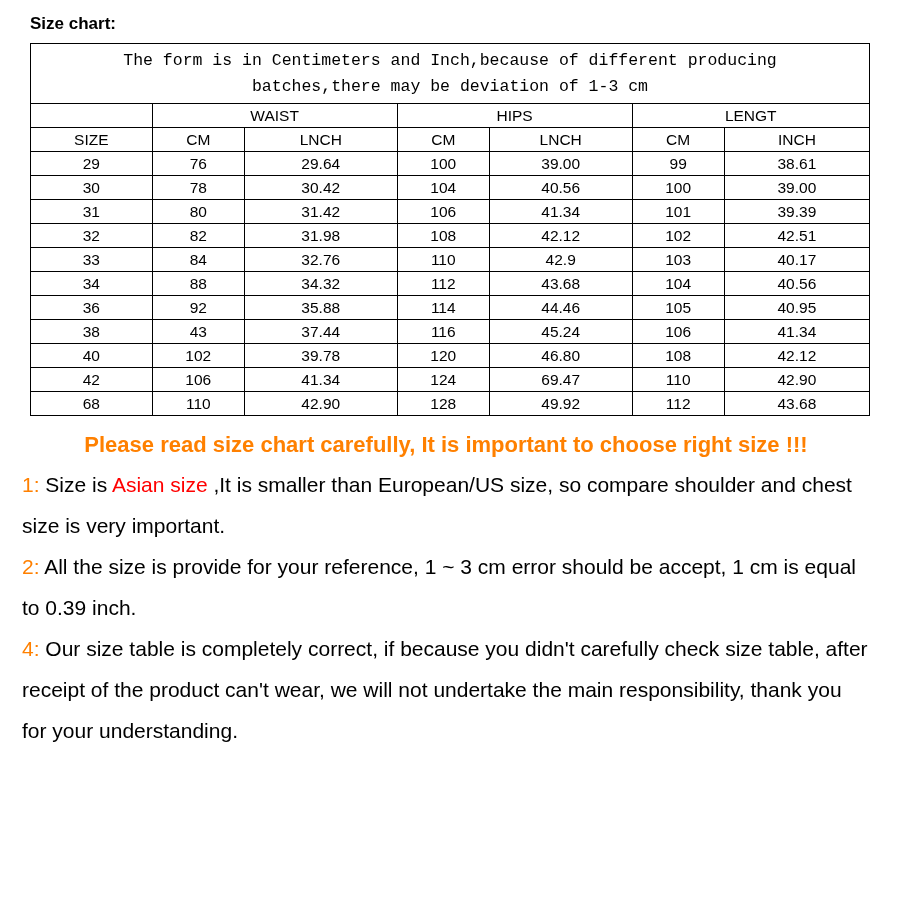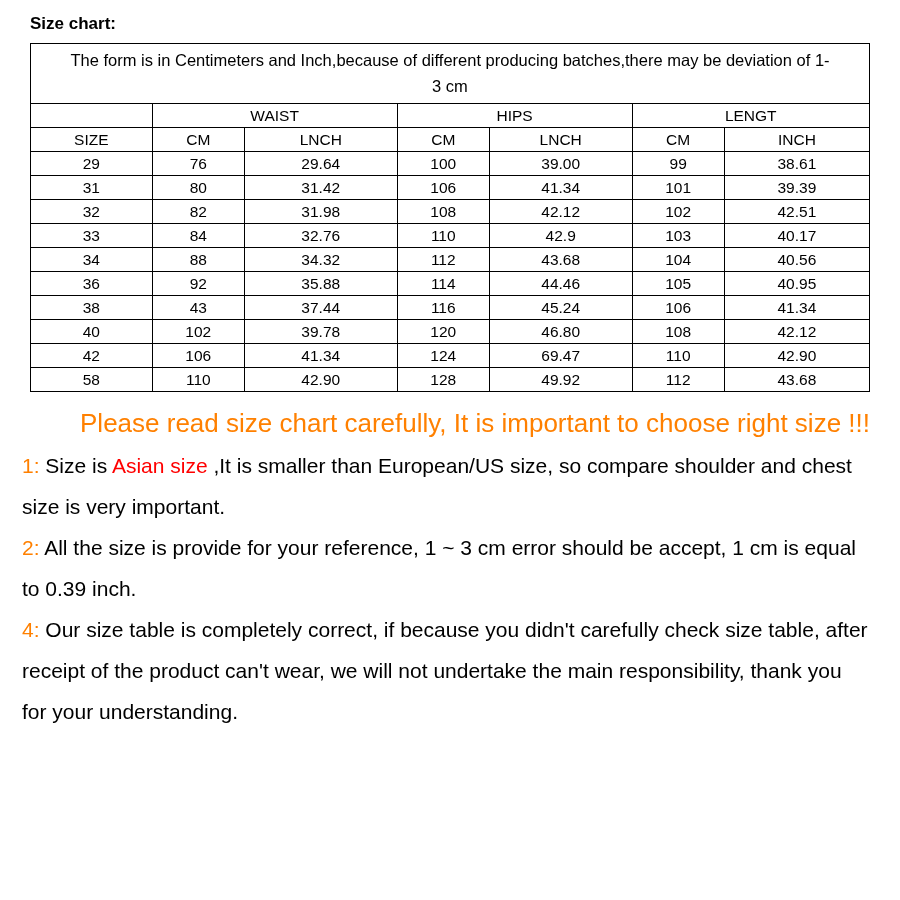--- a/index.html
+++ b/index.html
@@ -37,26 +37,27 @@
     height: 24px;
     overflow: hidden;
     white-space: nowrap;
   }
   table.size-table td.note-cell {
     font-size: 16.5px;
     height: auto;
     padding: 4px 36px;
     white-space: normal;
     line-height: 1.55;
+    font-family: Liberation Mono, monospace;
   }
   .warning {
     margin: 16px 0 6px 0;
-    text-align: right;
-    font-size: 26px;
-    font-weight: normal;
+    text-align: center;
+    font-size: 22px;
+    font-weight: bold;
     color: var(--accent-orange, #ff8000);
     white-space: nowrap;
   }
   .notes {
     margin-top: 6px;
     font-size: 21px;
     line-height: 41px;
   }
   .notes p {
     margin: 0;
@@ -109,20 +110,29 @@
         <tr>
           <td>29</td>
           <td>76</td>
           <td>29.64</td>
           <td>100</td>
           <td>39.00</td>
           <td>99</td>
           <td>38.61</td>
         </tr>
         <tr>
+          <td>30</td>
+          <td>78</td>
+          <td>30.42</td>
+          <td>104</td>
+          <td>40.56</td>
+          <td>100</td>
+          <td>39.00</td>
+        </tr>
+        <tr>
           <td>31</td>
           <td>80</td>
           <td>31.42</td>
           <td>106</td>
           <td>41.34</td>
           <td>101</td>
           <td>39.39</td>
         </tr>
         <tr>
           <td>32</td>
@@ -181,21 +191,21 @@
         <tr>
           <td>42</td>
           <td>106</td>
           <td>41.34</td>
           <td>124</td>
           <td>69.47</td>
           <td>110</td>
           <td>42.90</td>
         </tr>
         <tr>
-          <td>58</td>
+          <td>68</td>
           <td>110</td>
           <td>42.90</td>
           <td>128</td>
           <td>49.92</td>
           <td>112</td>
           <td>43.68</td>
         </tr>
       </tbody>
   </table>
 

